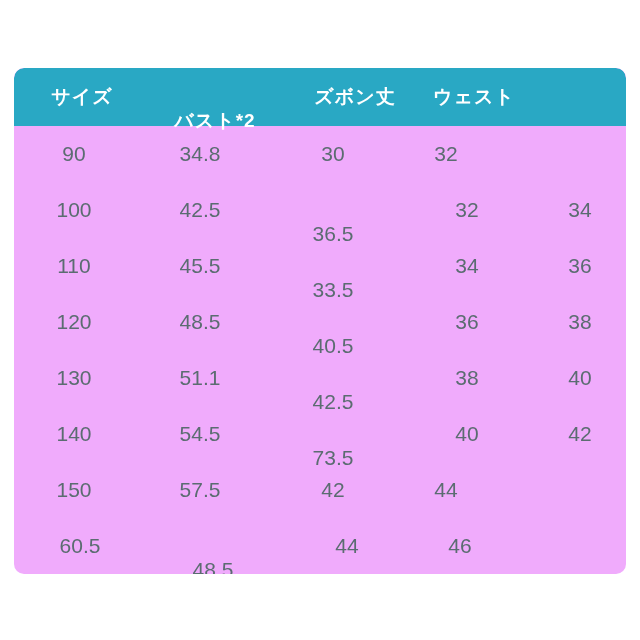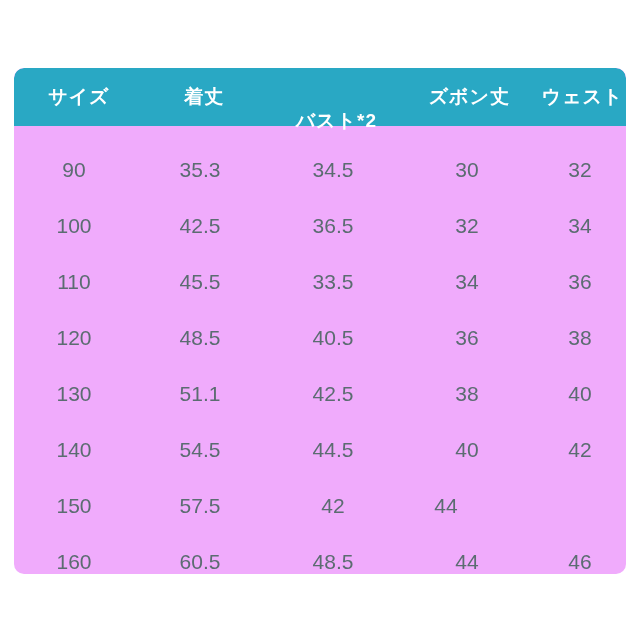--- a/index.html
+++ b/index.html
@@ -51,21 +51,21 @@
     white-space: nowrap;
   }
 
   .table-body {
     width: 100%;
     box-sizing: border-box;
   }
 
   .table-row {
     display: flex;
-    align-items: flex-end;
+    align-items: center;
     width: 100%;
     height: 56px;
     box-sizing: border-box;
   }
 
   .table-row .cell {
     color: #5b6c71;
     font-size: 21px;
     font-weight: normal;
     text-align: center;
@@ -88,32 +88,30 @@
 </style>
 </head>
 <body>
 
 <div class="page">
 
   <div class="size-table">
 
     <div class="table-header">
       <div class="cell col-0">サイズ</div>
-      <div class="cell col-1">着丈</div>
       <div class="cell col-2">バスト*2</div>
       <div class="cell col-3">ズボン丈</div>
       <div class="cell col-4">ウェスト</div>
     </div>
 
     <div class="table-body">
 
       <div class="table-row">
         <div class="cell col-0">90</div>
-        <div class="cell col-1">35.3</div>
-        <div class="cell col-2">34.5</div>
+        <div class="cell col-1">34.8</div>
         <div class="cell col-3">30</div>
         <div class="cell col-4">32</div>
       </div>
 
       <div class="table-row">
         <div class="cell col-0">100</div>
         <div class="cell col-1">42.5</div>
         <div class="cell col-2">36.5</div>
         <div class="cell col-3">32</div>
         <div class="cell col-4">34</div>
@@ -139,34 +137,33 @@
         <div class="cell col-0">130</div>
         <div class="cell col-1">51.1</div>
         <div class="cell col-2">42.5</div>
         <div class="cell col-3">38</div>
         <div class="cell col-4">40</div>
       </div>
 
       <div class="table-row">
         <div class="cell col-0">140</div>
         <div class="cell col-1">54.5</div>
-        <div class="cell col-2">44.5</div>
+        <div class="cell col-2">73.5</div>
         <div class="cell col-3">40</div>
         <div class="cell col-4">42</div>
       </div>
 
       <div class="table-row">
         <div class="cell col-0">150</div>
         <div class="cell col-1">57.5</div>
         <div class="cell col-3">42</div>
         <div class="cell col-4">44</div>
       </div>
 
       <div class="table-row">
-        <div class="cell col-0">160</div>
         <div class="cell col-1">60.5</div>
         <div class="cell col-2">48.5</div>
         <div class="cell col-3">44</div>
         <div class="cell col-4">46</div>
       </div>
 
     </div>
   </div>
 
 </div>

